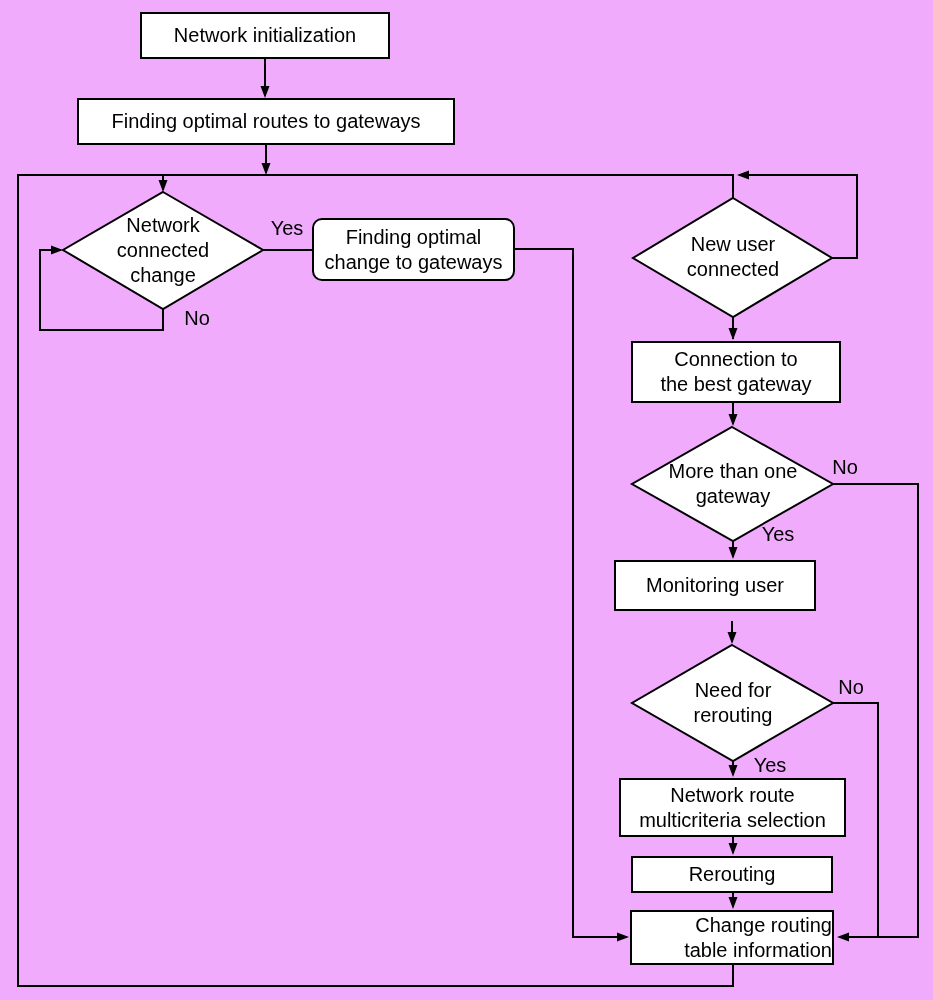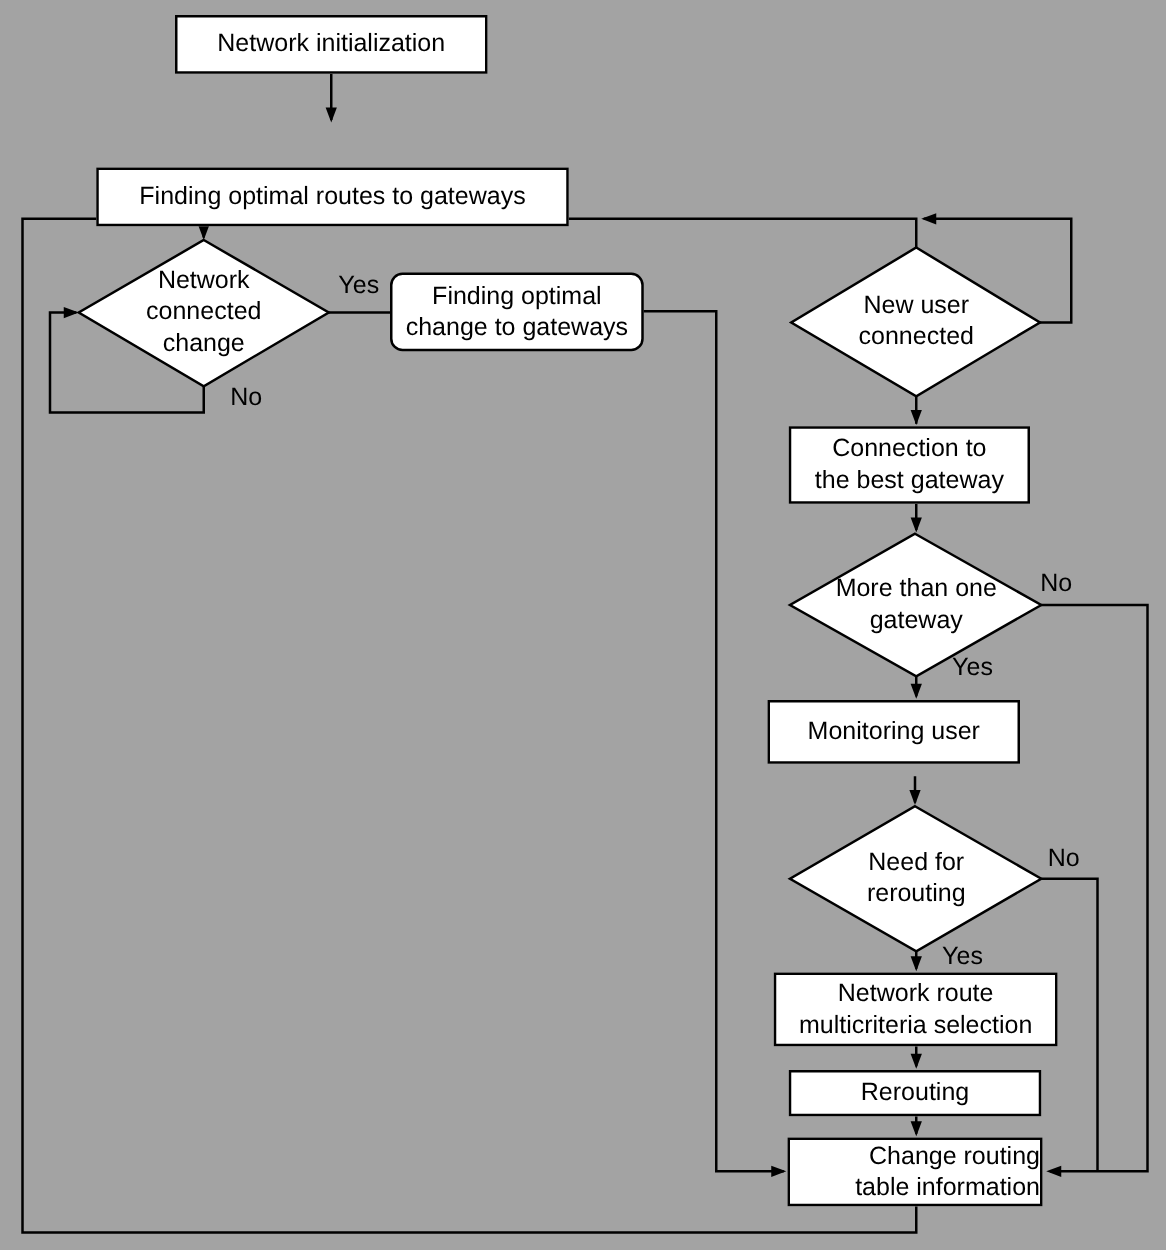--- a/index.html
+++ b/index.html
@@ -1,20 +1,20 @@
 <!DOCTYPE html>
 <html><head>
 <meta charset="utf-8">
 <style>
   html, body { margin: 0; padding: 0; background: #ffffff; }
   .canvas {
     position: relative;
     width: 933px;
     height: 1000px;
-    background: #a3a3a3;
+    background: #f0abfc;
     font-family: "Liberation Sans", sans-serif;
     color: #000000;
     overflow: hidden;
   }
   svg.wires { position: absolute; left: 0; top: 0; }
   .node {
     position: absolute;
     box-sizing: border-box;
     border: 2px solid #000000;
     background: #ffffff;
@@ -92,30 +92,30 @@
       <polygon points="733,198 832,258 733,317 633,258"></polygon>
       <polygon points="732,427 833,484 733,541 632,484"></polygon>
       <polygon points="732,645 833,703 733,761 632,703"></polygon>
     </g>
   </svg>
 
   <div class="node" style="left:140px; top:12px; width:250px; height:47px;">
     <span>Network initialization</span>
   </div>
 
-  <div class="node" style="left:77px; top:98px; width:378px; height:47px;margin-top:36px;">
+  <div class="node" style="left:77px; top:98px; width:378px; height:47px;">
     <span>Finding optimal routes to gateways</span>
   </div>
 
   <div class="node" style="left:312px; top:218px; width:203px; height:63px;border-radius:10px;">
     <span>Finding optimal</span>
     <span>change to gateways</span>
   </div>
 
-  <div class="node" style="left:631px; top:341px; width:193px; height:62px;">
+  <div class="node" style="left:631px; top:341px; width:210px; height:62px;">
     <span>Connection to</span>
     <span>the best gateway</span>
   </div>
 
   <div class="node" style="left:614px; top:560px; width:202px; height:51px;">
     <span>Monitoring user</span>
   </div>
 
   <div class="node" style="left:619px; top:778px; width:227px; height:59px;">
     <span>Network route</span>

